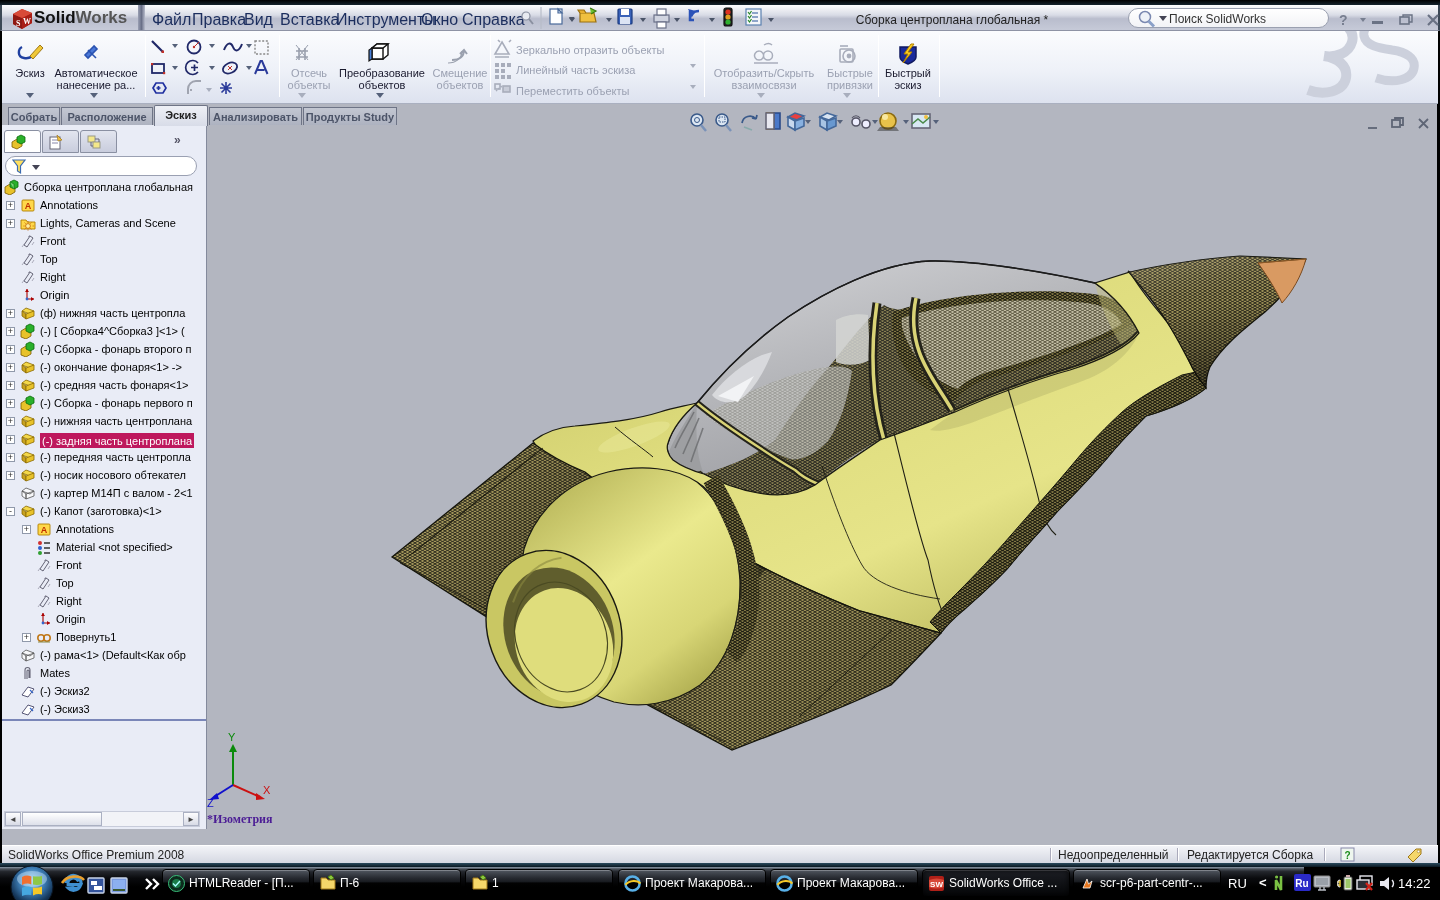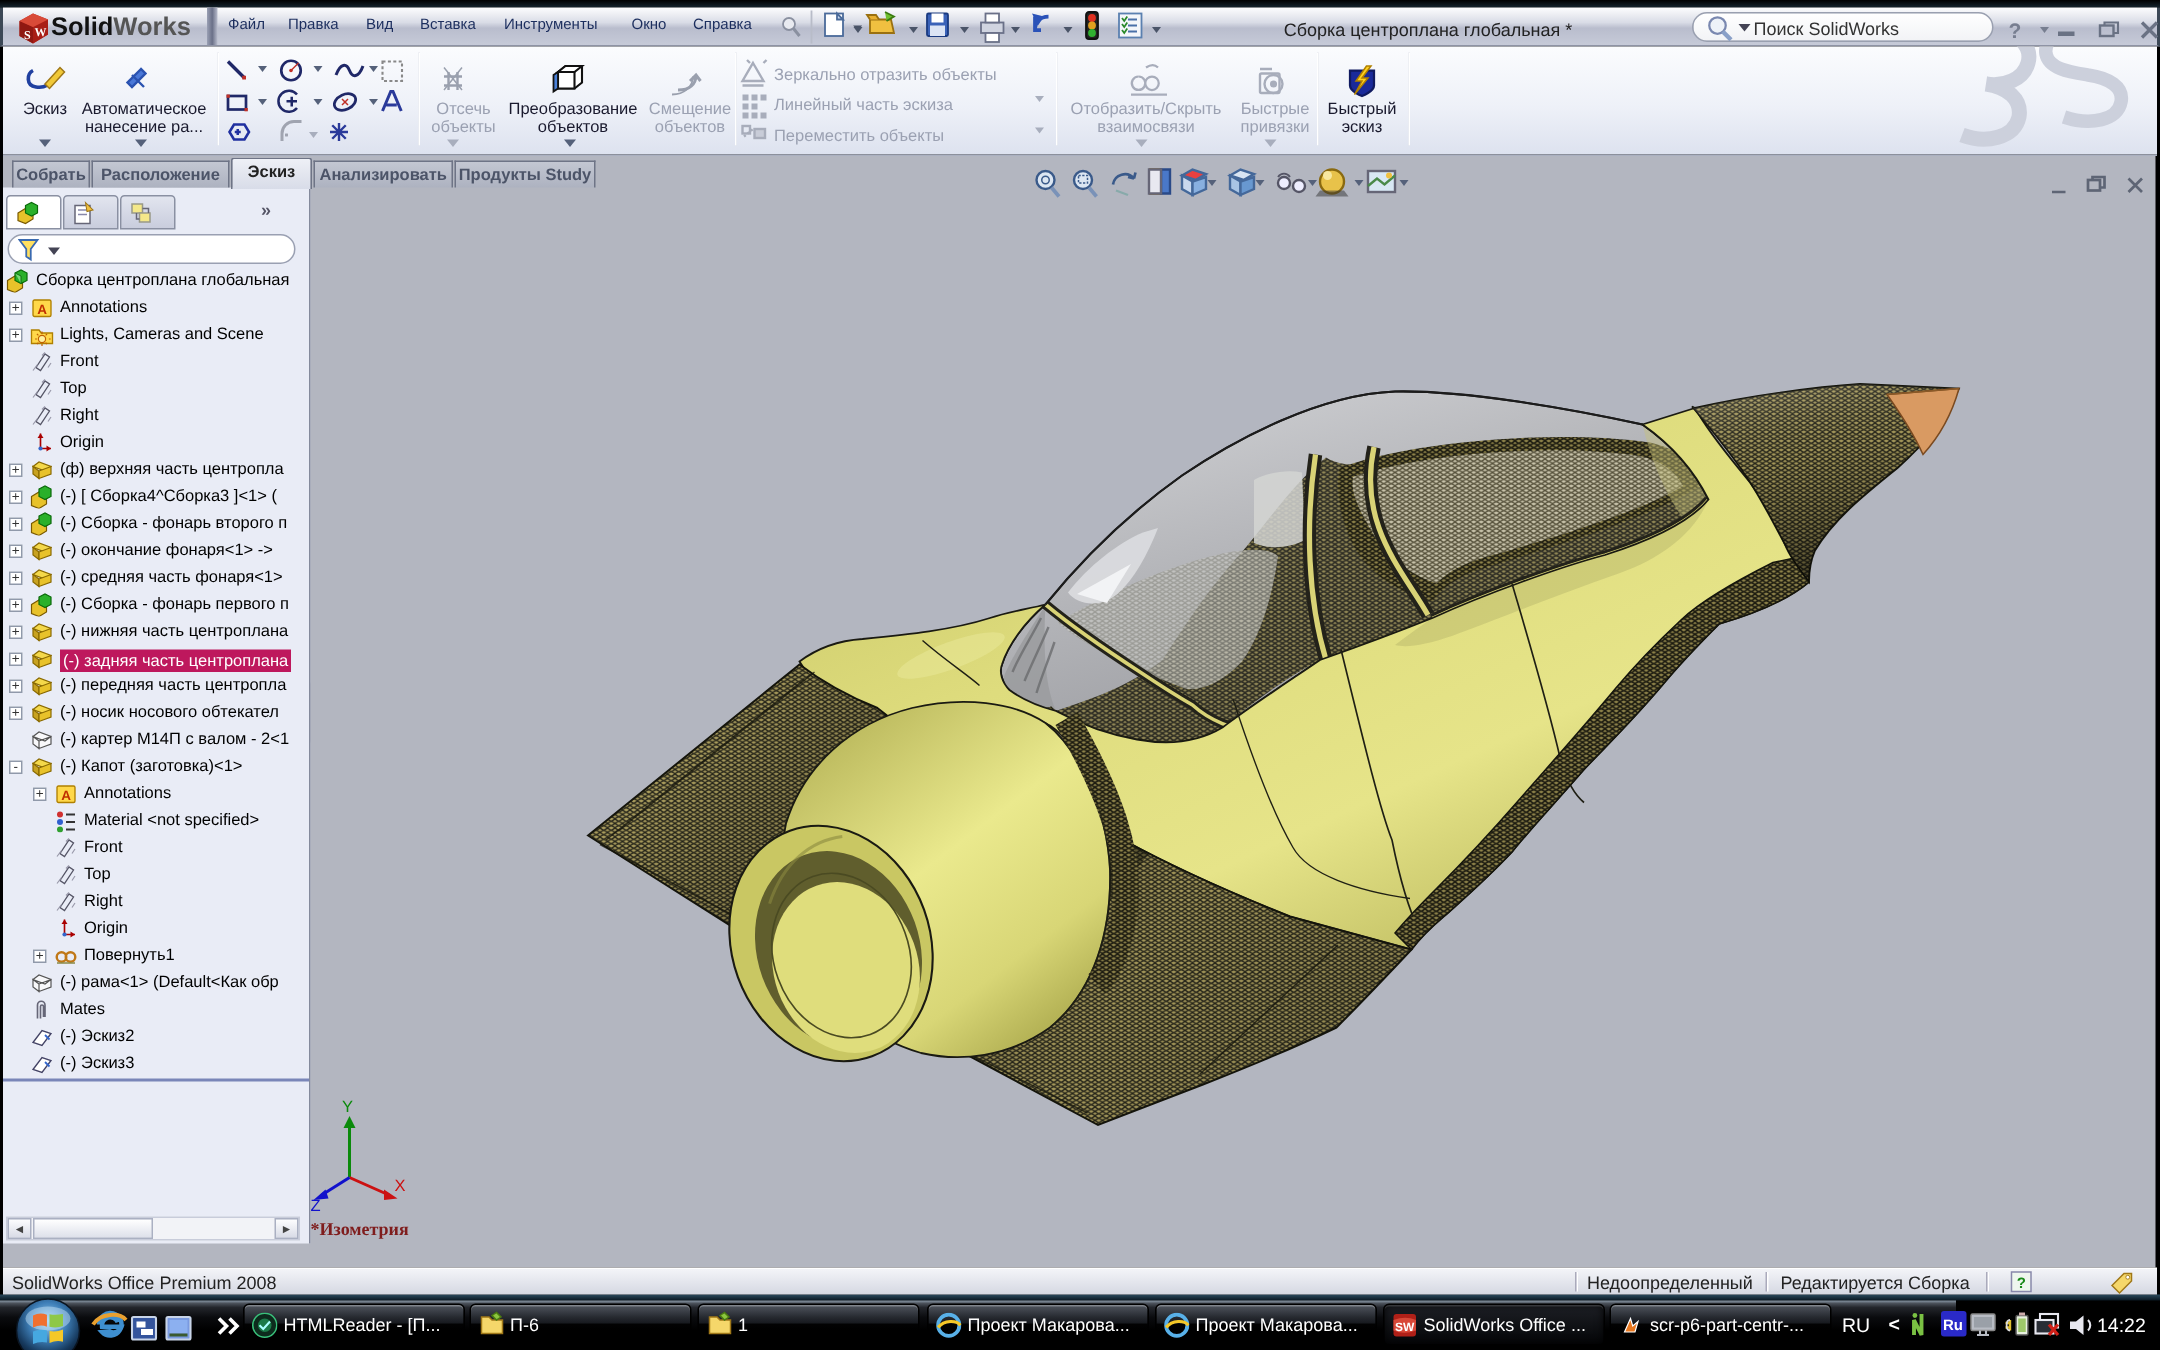--- a/index.html
+++ b/index.html
@@ -1,21 +1,21 @@
 <!DOCTYPE html>
 <html><head><meta charset="utf-8">
 <style>
 *{margin:0;padding:0;box-sizing:border-box}
 html,body{width:1440px;height:900px;overflow:hidden;font-family:"Liberation Sans",sans-serif;background:#000}
 .abs{position:absolute}
 #app{position:absolute;left:0;top:0;width:1440px;height:900px}
 
 #topstrip{left:0;top:0;width:1440px;height:5px;background:linear-gradient(#000,#15242e)}
 #titlebar{left:0;top:5px;width:1440px;height:26px;background:linear-gradient(#fdfdfe 0%,#d9dce6 40%,#b9bdcd 55%,#c6cad8 100%);border-left:2px solid #3c4856;border-right:2px solid #3c4856;border-bottom:1px solid #8e93a5}
-.menu{position:absolute;top:6px;font-size:10px;color:#1c2e5e}
+.menu{position:absolute;top:6px;font-size:16px;color:#1c2e5e}
 #logotext{left:32px;top:3px;font-size:17px;font-weight:bold;color:#111;letter-spacing:0px}
 #logotext span{color:#555;font-weight:bold}
 .caret{position:absolute;top:13px;width:0;height:0;border-left:3px solid transparent;border-right:3px solid transparent;border-top:4px solid #4a5468}
 #doctitle{left:800px;top:8px;width:300px;text-align:center;font-size:12px;color:#222}
 #searchbox{left:1126px;top:3px;width:201px;height:20px;background:linear-gradient(#fff,#f2f3f6);border:1px solid #9aa0b0;border-radius:10px}
 #searchbox .txt{position:absolute;left:40px;top:3px;font-size:12px;color:#333}
 .winbtn{position:absolute;top:9px;color:#6a7080;font-weight:bold}
 
 #toolbar{left:2px;top:31px;width:1436px;height:73px;background:linear-gradient(#fbfcfe 0%,#eef1f8 55%,#dde2ef 100%);border-bottom:1px solid #aab0c0}
 .tlabel{position:absolute;font-size:11px;color:#1a1a2e;text-align:center;line-height:12px;white-space:nowrap}
@@ -34,21 +34,21 @@
 .trow{position:absolute;height:18px;white-space:nowrap}
 .trow .txt{position:absolute;top:3px}
 .exp{position:absolute;top:5px;width:9px;height:9px;background:#fff;border:1px solid #9099aa;font-size:9px;line-height:7px;text-align:center;color:#333}
 .sel{background:#be185d;color:#fff;padding:2px 2px 1px 2px}
 #psplit{position:absolute;left:0;top:594px;width:204px;height:2px;background:#7a86b8}
 #hscroll{position:absolute;left:2px;top:686px;width:196px;height:16px;background:#f2f3f7;border:1px solid #c8ccda}
 .sbtn{position:absolute;top:0;width:16px;height:14px;background:linear-gradient(#fdfdfe,#d8dbe6);border:1px solid #aab0c2;font-size:8px;text-align:center;line-height:13px;color:#444}
 
 #viewport{left:2px;top:104px;width:1435px;height:741px;background:#b3b6c0}
 #modelsvg{position:absolute;left:0;top:0;width:1435px;height:741px}
-#isolabel{position:absolute;left:205px;top:708px;font-size:12px;font-weight:bold;color:#7f1d1d;font-family:"Liberation Serif",serif}
+#isolabel{position:absolute;left:205px;top:708px;font-size:12px;font-weight:bold;color:#4c1d95;font-family:"Liberation Serif",serif}
 
 #modeltabs{left:2px;top:829px;width:1436px;height:16px;z-index:7;background:linear-gradient(#dfe2ea,#c9cdd9);border-top:1px solid #9aa0ae}
 .mtab{position:absolute;top:0px;height:16px;font-size:11px;color:#222;padding:2px 8px 0 8px;border-right:1px solid #9aa0ae}
 #statusbar{left:2px;top:845px;z-index:7;width:1436px;height:18px;background:linear-gradient(#f3f4f8,#d5d8e2);border-top:1px solid #fff;font-size:12px;color:#222}
 
 #winframe{left:0;top:863px;width:1440px;height:4px;background:linear-gradient(#2a4a5e,#0a1822)}
 #taskbar{left:0;top:867px;width:1304px;height:33px;background:linear-gradient(#8a99a8 0%,#4a5059 6%,#23262c 14%,#0a0b0e 34%,#000 60%,#000 100%)}
 .tkbtn{position:absolute;top:2px;width:148px;height:28px;border-radius:4px;background:linear-gradient(rgba(120,128,140,.5) 0%,rgba(40,44,52,.55) 45%,rgba(0,0,0,.6) 50%,rgba(0,0,0,.35) 100%);border:1px solid #000;box-shadow:inset 0 1px 0 rgba(255,255,255,.25);color:#fff;font-size:12px}
 .tkbtn .cap{position:absolute;left:26px;top:6px;white-space:nowrap;overflow:hidden;max-width:116px}
 .tkbtn.active{background:linear-gradient(rgba(30,32,38,.95),rgba(5,6,8,.98));box-shadow:inset 0 1px 0 rgba(255,255,255,.15),inset 0 0 6px rgba(0,0,0,.8)}
@@ -538,21 +538,21 @@
           </svg>
           <span class="txt" style="left:38px">Origin</span>
         </div>
 <div class="trow" style="left:0;top:126px;width:204px">
           <div class="exp" style="left:4px">+</div>
           <svg style="position:absolute;left:18px;top:1px" width="16" height="16" viewBox="0 0 16 16">
             <path d="M2 6 l4 -3 8 3 -4 3 z" fill="#f4d84a" stroke="#8a6a00" stroke-width="0.8"></path>
             <path d="M2 6 l4 3 v5 l-4 -3 z" fill="#c8a220" stroke="#8a6a00" stroke-width="0.8"></path>
             <path d="M6 9 l8 -3 v5 l-8 3 z" fill="#e8c22a" stroke="#8a6a00" stroke-width="0.8"></path>
           </svg>
-          <span class="txt" style="left:38px">(ф) верхняя часть центропла</span>
+          <span class="txt" style="left:38px">(ф) нижняя часть центропла</span>
         </div>
 <div class="trow" style="left:0;top:144px;width:204px">
           <div class="exp" style="left:4px">+</div>
           <svg style="position:absolute;left:18px;top:1px" width="16" height="16" viewBox="0 0 16 16">
             <path d="M1 8 l5 -3 5 2 v6 l-5 3 -5 -2 z" fill="#e8c22a" stroke="#7a5a00" stroke-width="0.8"></path>
             <path d="M6 3 l4 -2 4 2 v5 l-4 2 -4 -2 z" fill="#2ab02a" stroke="#0a6a0a" stroke-width="0.8"></path>
           </svg>
           <span class="txt" style="left:38px">(-) [ Сборка4^Сборка3 ]&lt;1&gt; (</span>
         </div>
 <div class="trow" style="left:0;top:162px;width:204px">

